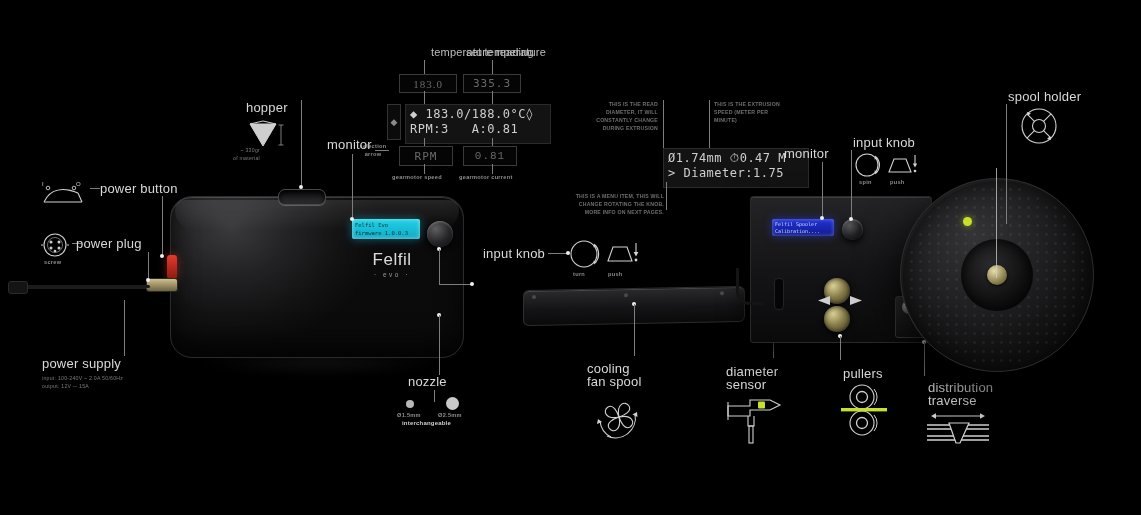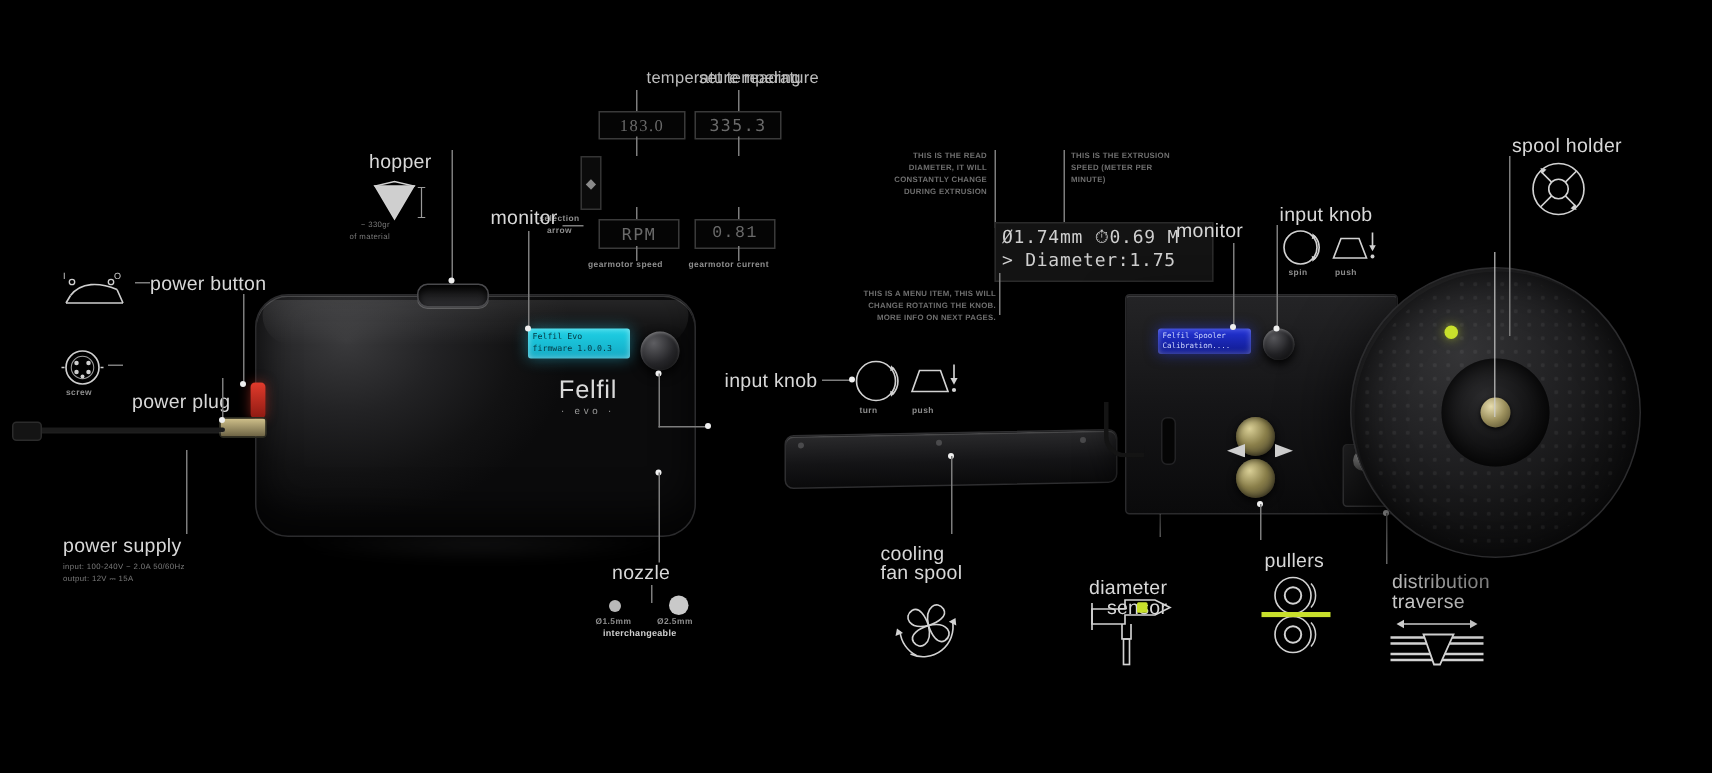--- a/index.html
+++ b/index.html
@@ -155,20 +155,24 @@
   <div class="lbl sm" style="left:395px;top:46px;margin-left:36px;">temperature reading</div>
   <div class="lbl sm" style="left:466px;top:46px;">set temperature</div>
   <div class="line vline" style="left:424px;top:60px;height:15px;"></div>
   <div class="line vline" style="left:492px;top:60px;height:15px;"></div>
 
   <div class="vbox" style="left:399px;top:74px;width:56px;height:17px;font-family:Liberation Serif, serif;">183.0</div>
   <div class="vbox" style="left:463px;top:74px;width:56px;height:17px;">335.3</div>
   <div class="line vline" style="left:424px;top:91px;height:13px;"></div>
   <div class="line vline" style="left:492px;top:91px;height:13px;"></div>
 
+  <div class="lcdcall" style="left:405px;top:104px;width:136px;height:34px;">
+    <div class="row">◆ 183.0/188.0°C◊</div>
+    <div class="row">RPM:3   A:0.81</div>
+  </div>
   <div class="selarrow" style="left:387px;top:104px;width:12px;height:34px;">◆</div>
   <div class="line hline" style="left:375px;top:150px;width:14px;"></div>
   <div class="lbl tiny" style="left:355px;top:142px;width:36px;text-align:center;">selection<br>arrow</div>
 
   <div class="line vline" style="left:424px;top:138px;height:12px;"></div>
   <div class="line vline" style="left:492px;top:138px;height:12px;"></div>
   <div class="vbox" style="left:399px;top:146px;width:52px;height:18px;">RPM</div>
   <div class="vbox" style="left:463px;top:146px;width:52px;height:18px;font-family:Liberation Mono, monospace;">0.81</div>
   <div class="line vline" style="left:424px;top:164px;height:10px;"></div>
   <div class="line vline" style="left:492px;top:164px;height:10px;"></div>
@@ -213,21 +217,21 @@
       <circle cx="11" cy="10" r="1.5" fill="#cfcfcf"></circle>
       <circle cx="19" cy="10" r="1.5" fill="#cfcfcf"></circle>
       <circle cx="11" cy="16" r="1.5" fill="#cfcfcf"></circle>
       <circle cx="19" cy="16" r="1.5" fill="#cfcfcf"></circle>
       <circle cx="15" cy="19" r="1.3" fill="#cfcfcf"></circle>
       <path d="M3 13 L1 13 M27 13 L29 13" stroke="#cfcfcf" stroke-width="1"></path>
     </svg>
   </div>
   <div class="lbl tiny" style="left:44px;top:258px;">screw</div>
   <div class="line hline" style="left:72px;top:243px;width:10px;"></div>
-  <div class="lbl" style="left:88px;top:236px;margin-top:24px;">power plug</div>
+  <div class="lbl" style="left:76px;top:236px;">power plug</div>
   <div class="line vline" style="left:148px;top:252px;height:28px;"></div>
   <div class="connector-dot" style="left:146px;top:278px;"></div>
 
   <div class="line vline" style="left:124px;top:300px;height:56px;"></div>
   <div class="lbl" style="left:42px;top:356px;">power supply</div>
   <div class="lbl tiny2" style="left:42px;top:375px;width:130px;">
     <span>input: 100-240V ~ 2.0A 50/60Hz</span><br>
     <span>output: 12V ⎓ 15A</span>
   </div>
 
@@ -271,21 +275,21 @@
   <div class="lbl tiny" style="left:397px;top:411px;">Ø1.5mm</div>
   <div class="lbl tiny" style="left:438px;top:411px;">Ø2.5mm</div>
   <div class="lbl micro-b" style="left:402px;top:420px;">interchangeable</div>
 
   <div class="lbl annot" style="left:596px;top:100px;width:62px;">THIS IS THE READ DIAMETER, IT WILL CONSTANTLY CHANGE DURING EXTRUSION</div>
   <div class="line vline" style="left:663px;top:100px;height:52px;"></div>
   <div class="lbl annot annot-l" style="left:714px;top:100px;width:66px;">THIS IS THE EXTRUSION SPEED (METER PER MINUTE)</div>
   <div class="line vline" style="left:709px;top:100px;height:52px;"></div>
 
   <div class="lcdcall" style="left:663px;top:148px;width:136px;height:34px;">
-    <div class="row">Ø1.74mm ⏱0.69 M</div>
+    <div class="row">Ø1.74mm ⏱0.47 M</div>
     <div class="row">&gt; Diameter:1.75</div>
   </div>
 
   <div class="line vline" style="left:666px;top:182px;height:28px;"></div>
   <div class="lbl annot" style="left:568px;top:192px;width:96px;">THIS IS A MENU ITEM, THIS WILL CHANGE ROTATING THE KNOB. MORE INFO ON NEXT PAGES.</div>
 
   <div class="fanbar">
     <div class="scr" style="left:8px;"></div>
     <div class="scr" style="left:100px;"></div>
     <div class="scr" style="left:196px;"></div>
@@ -306,21 +310,21 @@
       </g>
       <path d="M44 22 A20 20 0 0 1 16 44" fill="none" stroke="#d2d2d2" stroke-width="1.1"></path>
       <path d="M46 20 L41.5 22.5 L46.5 25 Z" fill="#d2d2d2"></path>
       <path d="M9 29 A20 20 0 0 0 20 45" fill="none" stroke="#d2d2d2" stroke-width="1.1"></path>
       <path d="M7 27 L11 30 L6 32 Z" fill="#d2d2d2"></path>
     </svg>
   </div>
 
   <div class="connector-dot" style="left:771px;top:320px;"></div>
   <div class="line vline" style="left:773px;top:322px;height:36px;"></div>
-  <div class="lbl" style="left:726px;top:385px;line-height:13px;text-align:right;">
+  <div class="lbl" style="left:726px;top:365px;line-height:13px;">
     <span>diameter</span><br>
     <span>sensor</span>
   </div>
   <div class="ico" style="left:724px;top:392px;">
     <svg width="62" height="54" viewBox="0 0 62 54">
       <path d="M4 14 L26 14 L26 8 L46 8 L56 13 L46 18 L26 18 L26 24 L4 24 Z" fill="none" stroke="#d2d2d2" stroke-width="1.1"></path>
       <rect x="34" y="9.5" width="7" height="7" rx="1" fill="#c8e02c"></rect>
       <path d="M24 24 L24 34 L30 34 L30 24" fill="none" stroke="#d2d2d2" stroke-width="1.1"></path>
       <rect x="25" y="34" width="4" height="17" fill="none" stroke="#d2d2d2" stroke-width="1.1"></rect>
       <path d="M4 10 L4 28" stroke="#d2d2d2" stroke-width="1.1"></path>

